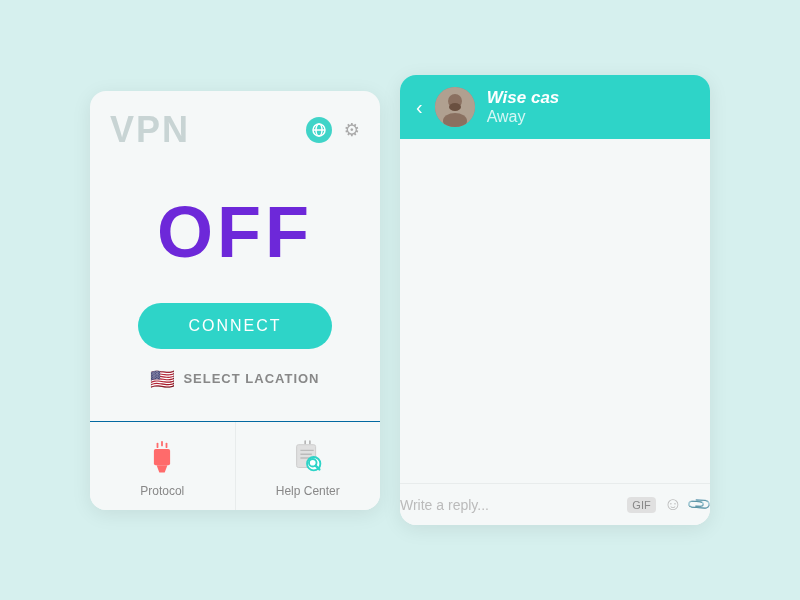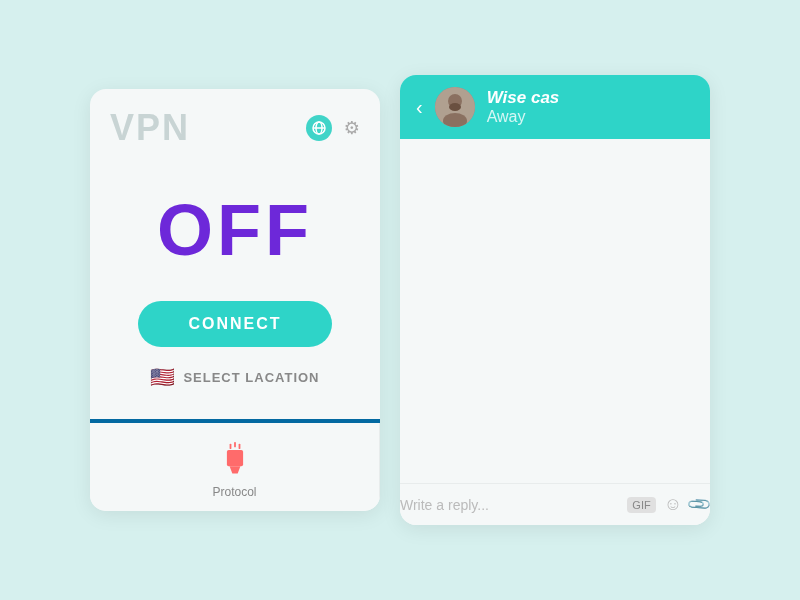--- a/index.html
+++ b/index.html
@@ -87,21 +87,21 @@
       letter-spacing: 4px;
     }
 
     .connect-btn {
       background: #2ed4c8;
       color: white;
       border: none;
       border-radius: 30px;
       padding: 14px 50px;
       font-size: 16px;
-      font-weight: 700;
+      font-weight: 400;
       letter-spacing: 2px;
       cursor: pointer;
       margin-top: 30px;
       margin-bottom: 18px;
     }
 
     .select-location {
       display: flex;
       align-items: center;
       gap: 8px;
@@ -115,21 +115,21 @@
 
     .select-location-text {
       font-size: 13px;
       font-weight: 700;
       color: #888;
       letter-spacing: 1px;
     }
 
     .vpn-footer {
       display: flex;
-      border-top: 4px solid #0369a1;
+      border-top: 1px solid #0369a1;
       background: #f5f8f8;
     }
 
     .vpn-footer-item {
       flex: 1;
       display: flex;
       flex-direction: column;
       align-items: center;
       padding: 16px 10px 12px 10px;
       cursor: pointer;
@@ -318,20 +318,40 @@
             <line x1="15" y1="4" x2="15" y2="8" stroke="#ff6b6b" stroke-width="2" stroke-linecap="round"></line>
             <line x1="20" y1="2" x2="20" y2="6" stroke="#ff6b6b" stroke-width="2" stroke-linecap="round"></line>
             <line x1="25" y1="4" x2="25" y2="8" stroke="#ff6b6b" stroke-width="2" stroke-linecap="round"></line>
 
             <rect x="11" y="10" width="18" height="18" rx="2" fill="#ff6b6b"></rect>
             <polygon points="14,28 26,28 23,36 17,36" fill="#ff6b6b"></polygon>
           </svg>
         </div>
         <span class="footer-label">Protocol</span>
       </div>
+      <div class="vpn-footer-item">
+        <div class="footer-icon-container">
+
+          <svg class="help-icon" viewBox="0 0 40 40">
+
+            <line x1="17" y1="2" x2="17" y2="5" stroke="#aaa" stroke-width="1.5" stroke-linecap="round"></line>
+            <line x1="22" y1="2" x2="22" y2="5" stroke="#aaa" stroke-width="1.5" stroke-linecap="round"></line>
+
+            <rect x="8" y="6" width="20" height="24" rx="2" fill="#e0e0e0" stroke="#ccc" stroke-width="1"></rect>
+            <line x1="12" y1="12" x2="26" y2="12" stroke="#bbb" stroke-width="1.5"></line>
+            <line x1="12" y1="16" x2="24" y2="16" stroke="#bbb" stroke-width="1.5"></line>
+            <line x1="12" y1="20" x2="22" y2="20" stroke="#bbb" stroke-width="1.5"></line>
+
+            <circle cx="26" cy="26" r="7" fill="white" stroke="#2ed4c8" stroke-width="2"></circle>
+            <circle cx="25" cy="25" r="4" fill="none" stroke="#2ed4c8" stroke-width="2"></circle>
+            <line x1="28" y1="28" x2="32" y2="32" stroke="#2ed4c8" stroke-width="2.5" stroke-linecap="round"></line>
+          </svg>
+        </div>
+        <span class="footer-label">Help Center</span>
+      </div>
     </div>
   </div>
 
   <div class="chat-card">
     <div class="chat-header">
       <span class="chat-back">‹</span>
       <div class="chat-avatar">
 
         <svg viewBox="0 0 40 40" fill="none" xmlns="http://www.w3.org/2000/svg">
           <rect width="40" height="40" fill="#b0a090"></rect>

